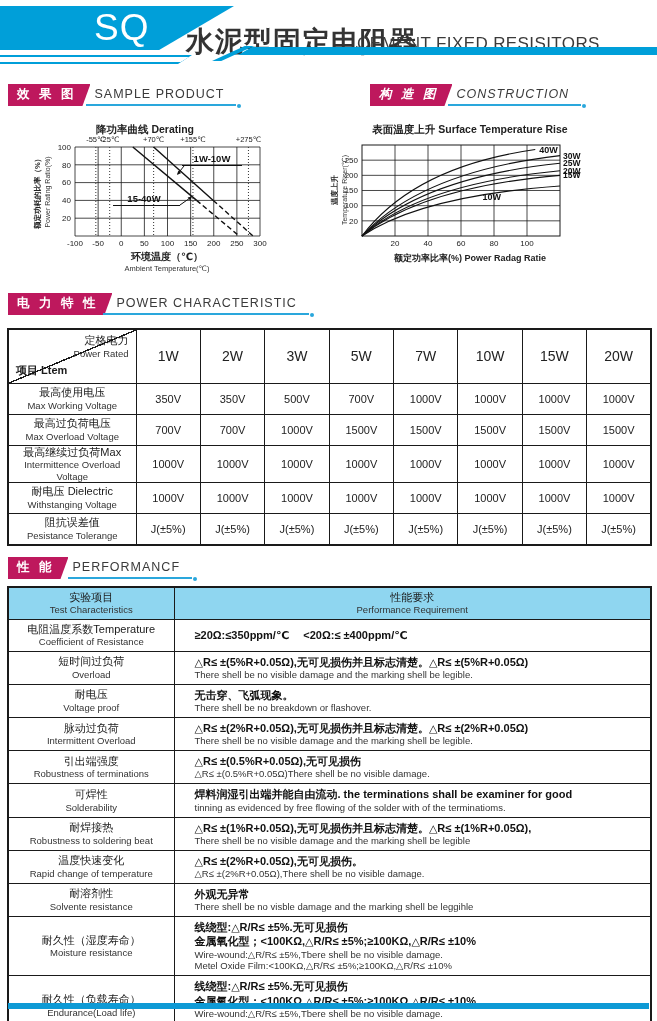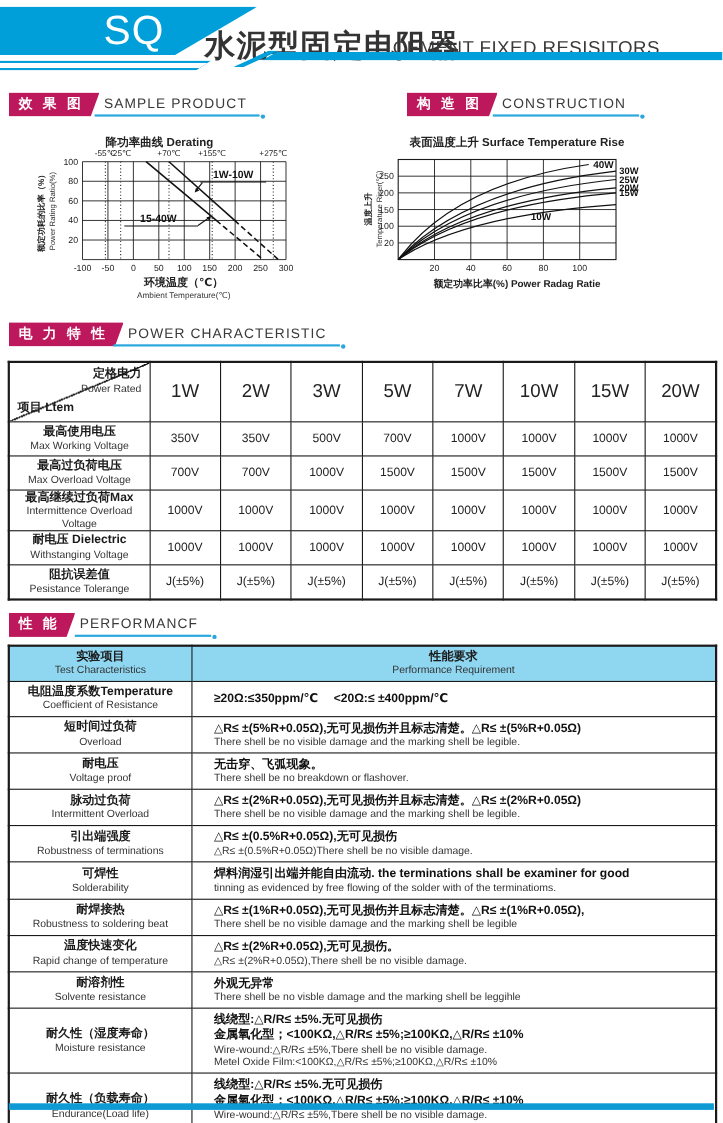--- a/index.html
+++ b/index.html
@@ -27,23 +27,23 @@
            padding:2px 14px 3px 9px;letter-spacing:3px;vertical-align:top;
            clip-path:polygon(0 0,100% 0,calc(100% - 8px) 100%,0 100%);}
   .sec-en{display:inline-block;font-size:12.5px;color:#3a3a3a;letter-spacing:1px;padding-top:3px;margin-left:4px;vertical-align:top;}
   .sec-line{position:absolute;bottom:-2px;height:2px;background:#2aa7dc;right:-12px;}
   .sec-dot{position:absolute;right:-17px;bottom:-4px;width:4px;height:4px;border-radius:50%;background:#2aa7dc;}
 
   
   table{border-collapse:collapse;table-layout:fixed;}
   .ptable{position:absolute;left:7px;top:328px;width:645px;border:2px solid #1a1a1a;}
   .ptable td{border:1px solid #1a1a1a;text-align:center;padding:0;vertical-align:middle;}
-  .cn{font-size:11px;font-weight:bold;color:#1a1a1a;line-height:1.25;}
+  .cn{font-size:11px;font-weight:normal;color:#1a1a1a;line-height:1.25;}
   .en{font-size:9.5px;color:#333;line-height:1.2;}
-  .colh{font-size:17px;color:#222;margin-left:36px;}
+  .colh{font-size:14px;color:#222;margin-left:36px;}
   .val{font-size:11px;color:#222;}
   .corner{position:relative;
      background:linear-gradient(to bottom right,transparent calc(50% - .7px),#1a1a1a calc(50% - .7px),#1a1a1a calc(50% + .7px),transparent calc(50% + .7px));}
   .corner-tr{position:absolute;top:4px;right:7px;text-align:right;}
   .corner-bl{position:absolute;left:7px;bottom:5px;font-size:11px;font-weight:bold;color:#1a1a1a;}
 
   .perf{position:absolute;left:7px;top:586px;width:645px;border:2px solid #1a1a1a;}
   .perf td{border:1px solid #1a1a1a;vertical-align:middle;padding:3px 2px;}
   .perf td.c1{text-align:center;}
   .perf td.c2{padding-left:20px;}
@@ -65,21 +65,21 @@
 <div class="hdr-bar"></div>
 <div class="hdr-outline">
   <div class="hdr-outline-in"></div>
 </div>
 
 <div class="sec" style="left:8px;top:84px;">
   <span class="sec-box">效 果 图</span><span class="sec-en">SAMPLE PRODUCT</span>
   <span class="sec-line" style="left:78px;"></span>
   <span class="sec-dot"></span>
 </div>
-<div class="sec" style="left:370px;top:84px;">
+<div class="sec" style="left:370px;top:84px;font-style:italic;">
   <span class="sec-box">构 造 图</span><span class="sec-en">CONSTRUCTION</span>
   <span class="sec-line" style="left:78px;"></span>
   <span class="sec-dot"></span>
 </div>
 <div class="sec" style="left:8px;top:293px;">
   <span class="sec-box">电 力 特 性</span><span class="sec-en">POWER CHARACTERISTIC</span>
   <span class="sec-line" style="left:95px;"></span>
   <span class="sec-dot"></span>
 </div>
 <div class="sec" style="left:8px;top:557px;">

